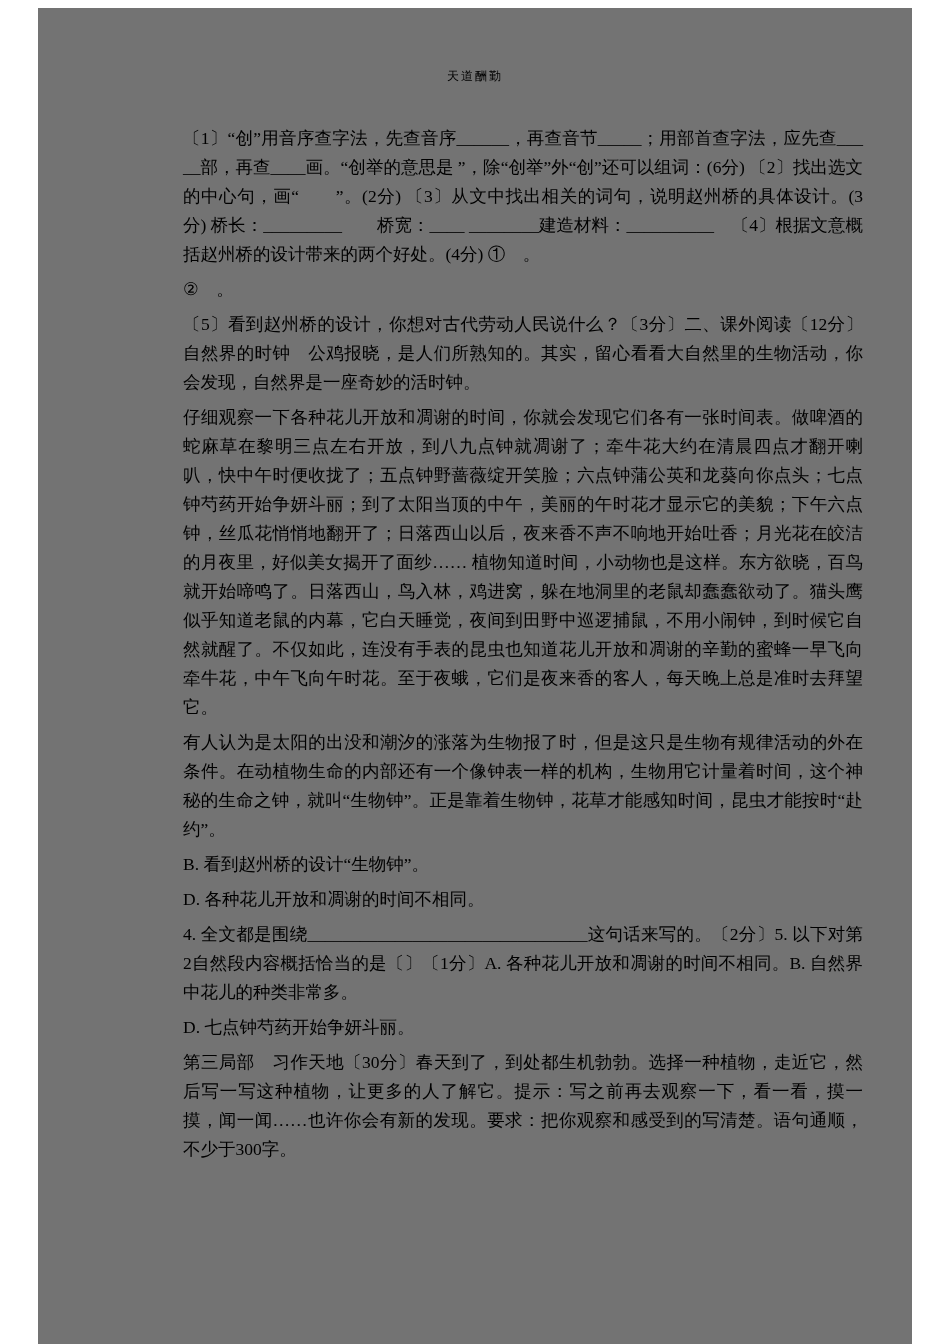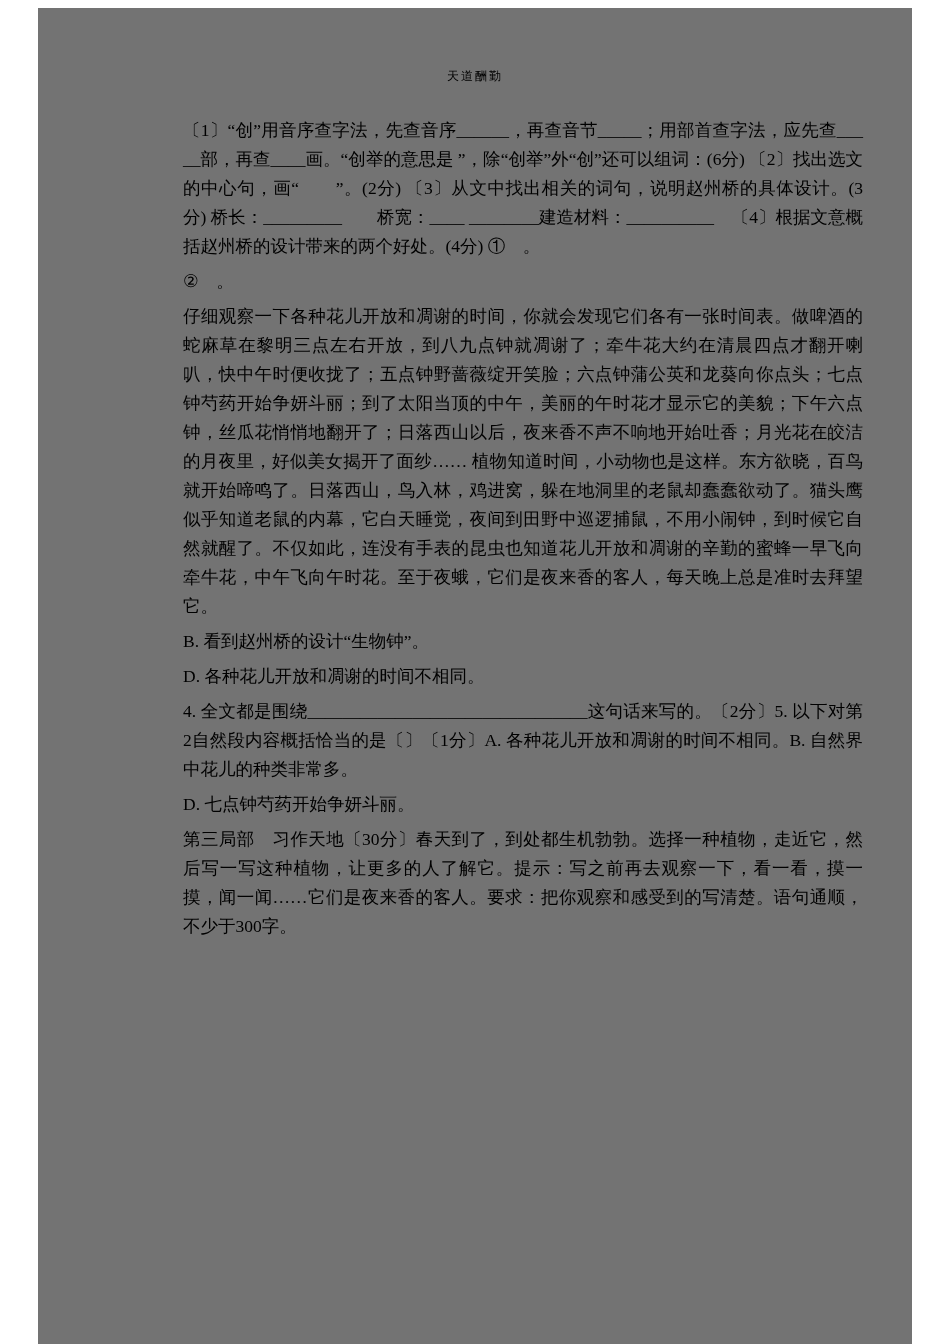--- a/index.html
+++ b/index.html
@@ -22,21 +22,21 @@
     top: 60px;
     left: 0;
     width: 100%;
     text-align: center;
     font-size: 12px;
     letter-spacing: 2px;
     color: #000000;
   }
   .doc-body {
     position: absolute;
-    top: 108px;
+    top: 116px;
     left: 145px;
     width: 680px;
     font-size: 17.5px;
     line-height: 29px;
     text-align: justify;
     text-justify: inter-ideograph;
     word-break: break-all;
   }
   .doc-body p {
     margin: 0 0 6px 0;
@@ -45,20 +45,22 @@
 </style>
 </head>
 <body>
 
 <div class="page">
   <div class="doc-header">天道酬勤</div>
 
   <div class="doc-body">
     <p>〔1〕“创”用音序查字法，先查音序______，再查音节_____；用部首查字法，应先查_____部，再查____画。“创举的意思是 ”，除“创举”外“创”还可以组词：(6分) 〔2〕找出选文的中心句，画“　　”。(2分) 〔3〕从文中找出相关的词句，说明赵州桥的具体设计。(3分) 桥长：_________　　桥宽：____ ________建造材料：__________　〔4〕根据文意概括赵州桥的设计带来的两个好处。(4分) ①　。</p>
     <p>②　。</p>
+    <p>〔5〕看到赵州桥的设计，你想对古代劳动人民说什么？〔3分〕二、课外阅读〔12分〕自然界的时钟　公鸡报晓，是人们所熟知的。其实，留心看看大自然里的生物活动，你会发现，自然界是一座奇妙的活时钟。</p>
     <p>仔细观察一下各种花儿开放和凋谢的时间，你就会发现它们各有一张时间表。做啤酒的蛇麻草在黎明三点左右开放，到八九点钟就凋谢了；牵牛花大约在清晨四点才翻开喇叭，快中午时便收拢了；五点钟野蔷薇绽开笑脸；六点钟蒲公英和龙葵向你点头；七点钟芍药开始争妍斗丽；到了太阳当顶的中午，美丽的午时花才显示它的美貌；下午六点钟，丝瓜花悄悄地翻开了；日落西山以后，夜来香不声不响地开始吐香；月光花在皎洁的月夜里，好似美女揭开了面纱…… 植物知道时间，小动物也是这样。东方欲晓，百鸟就开始啼鸣了。日落西山，鸟入林，鸡进窝，躲在地洞里的老鼠却蠢蠢欲动了。猫头鹰似乎知道老鼠的内幕，它白天睡觉，夜间到田野中巡逻捕鼠，不用小闹钟，到时候它自然就醒了。不仅如此，连没有手表的昆虫也知道花儿开放和凋谢的辛勤的蜜蜂一早飞向牵牛花，中午飞向午时花。至于夜蛾，它们是夜来香的客人，每天晚上总是准时去拜望它。</p>
+    <p>有人认为是太阳的出没和潮汐的涨落为生物报了时，但是这只是生物有规律活动的外在条件。在动植物生命的内部还有一个像钟表一样的机构，生物用它计量着时间，这个神秘的生命之钟，就叫“生物钟”。正是靠着生物钟，花草才能感知时间，昆虫才能按时“赴约”。</p>
     <p>B. 看到赵州桥的设计“生物钟”。</p>
     <p>D. 各种花儿开放和凋谢的时间不相同。</p>
     <p>4. 全文都是围绕________________________________这句话来写的。〔2分〕5. 以下对第2自然段内容概括恰当的是〔〕〔1分〕A. 各种花儿开放和凋谢的时间不相同。B. 自然界中花儿的种类非常多。</p>
     <p>D. 七点钟芍药开始争妍斗丽。</p>
-    <p>第三局部　习作天地〔30分〕春天到了，到处都生机勃勃。选择一种植物，走近它，然后写一写这种植物，让更多的人了解它。提示：写之前再去观察一下，看一看，摸一摸，闻一闻……它们是夜来香的客人。要求：把你观察和感受到的写清楚。语句通顺，不少于300字。</p>
+    <p>第三局部　习作天地〔30分〕春天到了，到处都生机勃勃。选择一种植物，走近它，然后写一写这种植物，让更多的人了解它。提示：写之前再去观察一下，看一看，摸一摸，闻一闻……也许你会有新的发现。要求：把你观察和感受到的写清楚。语句通顺，不少于300字。</p>
   </div>
 </div>
 
 </body></html>

